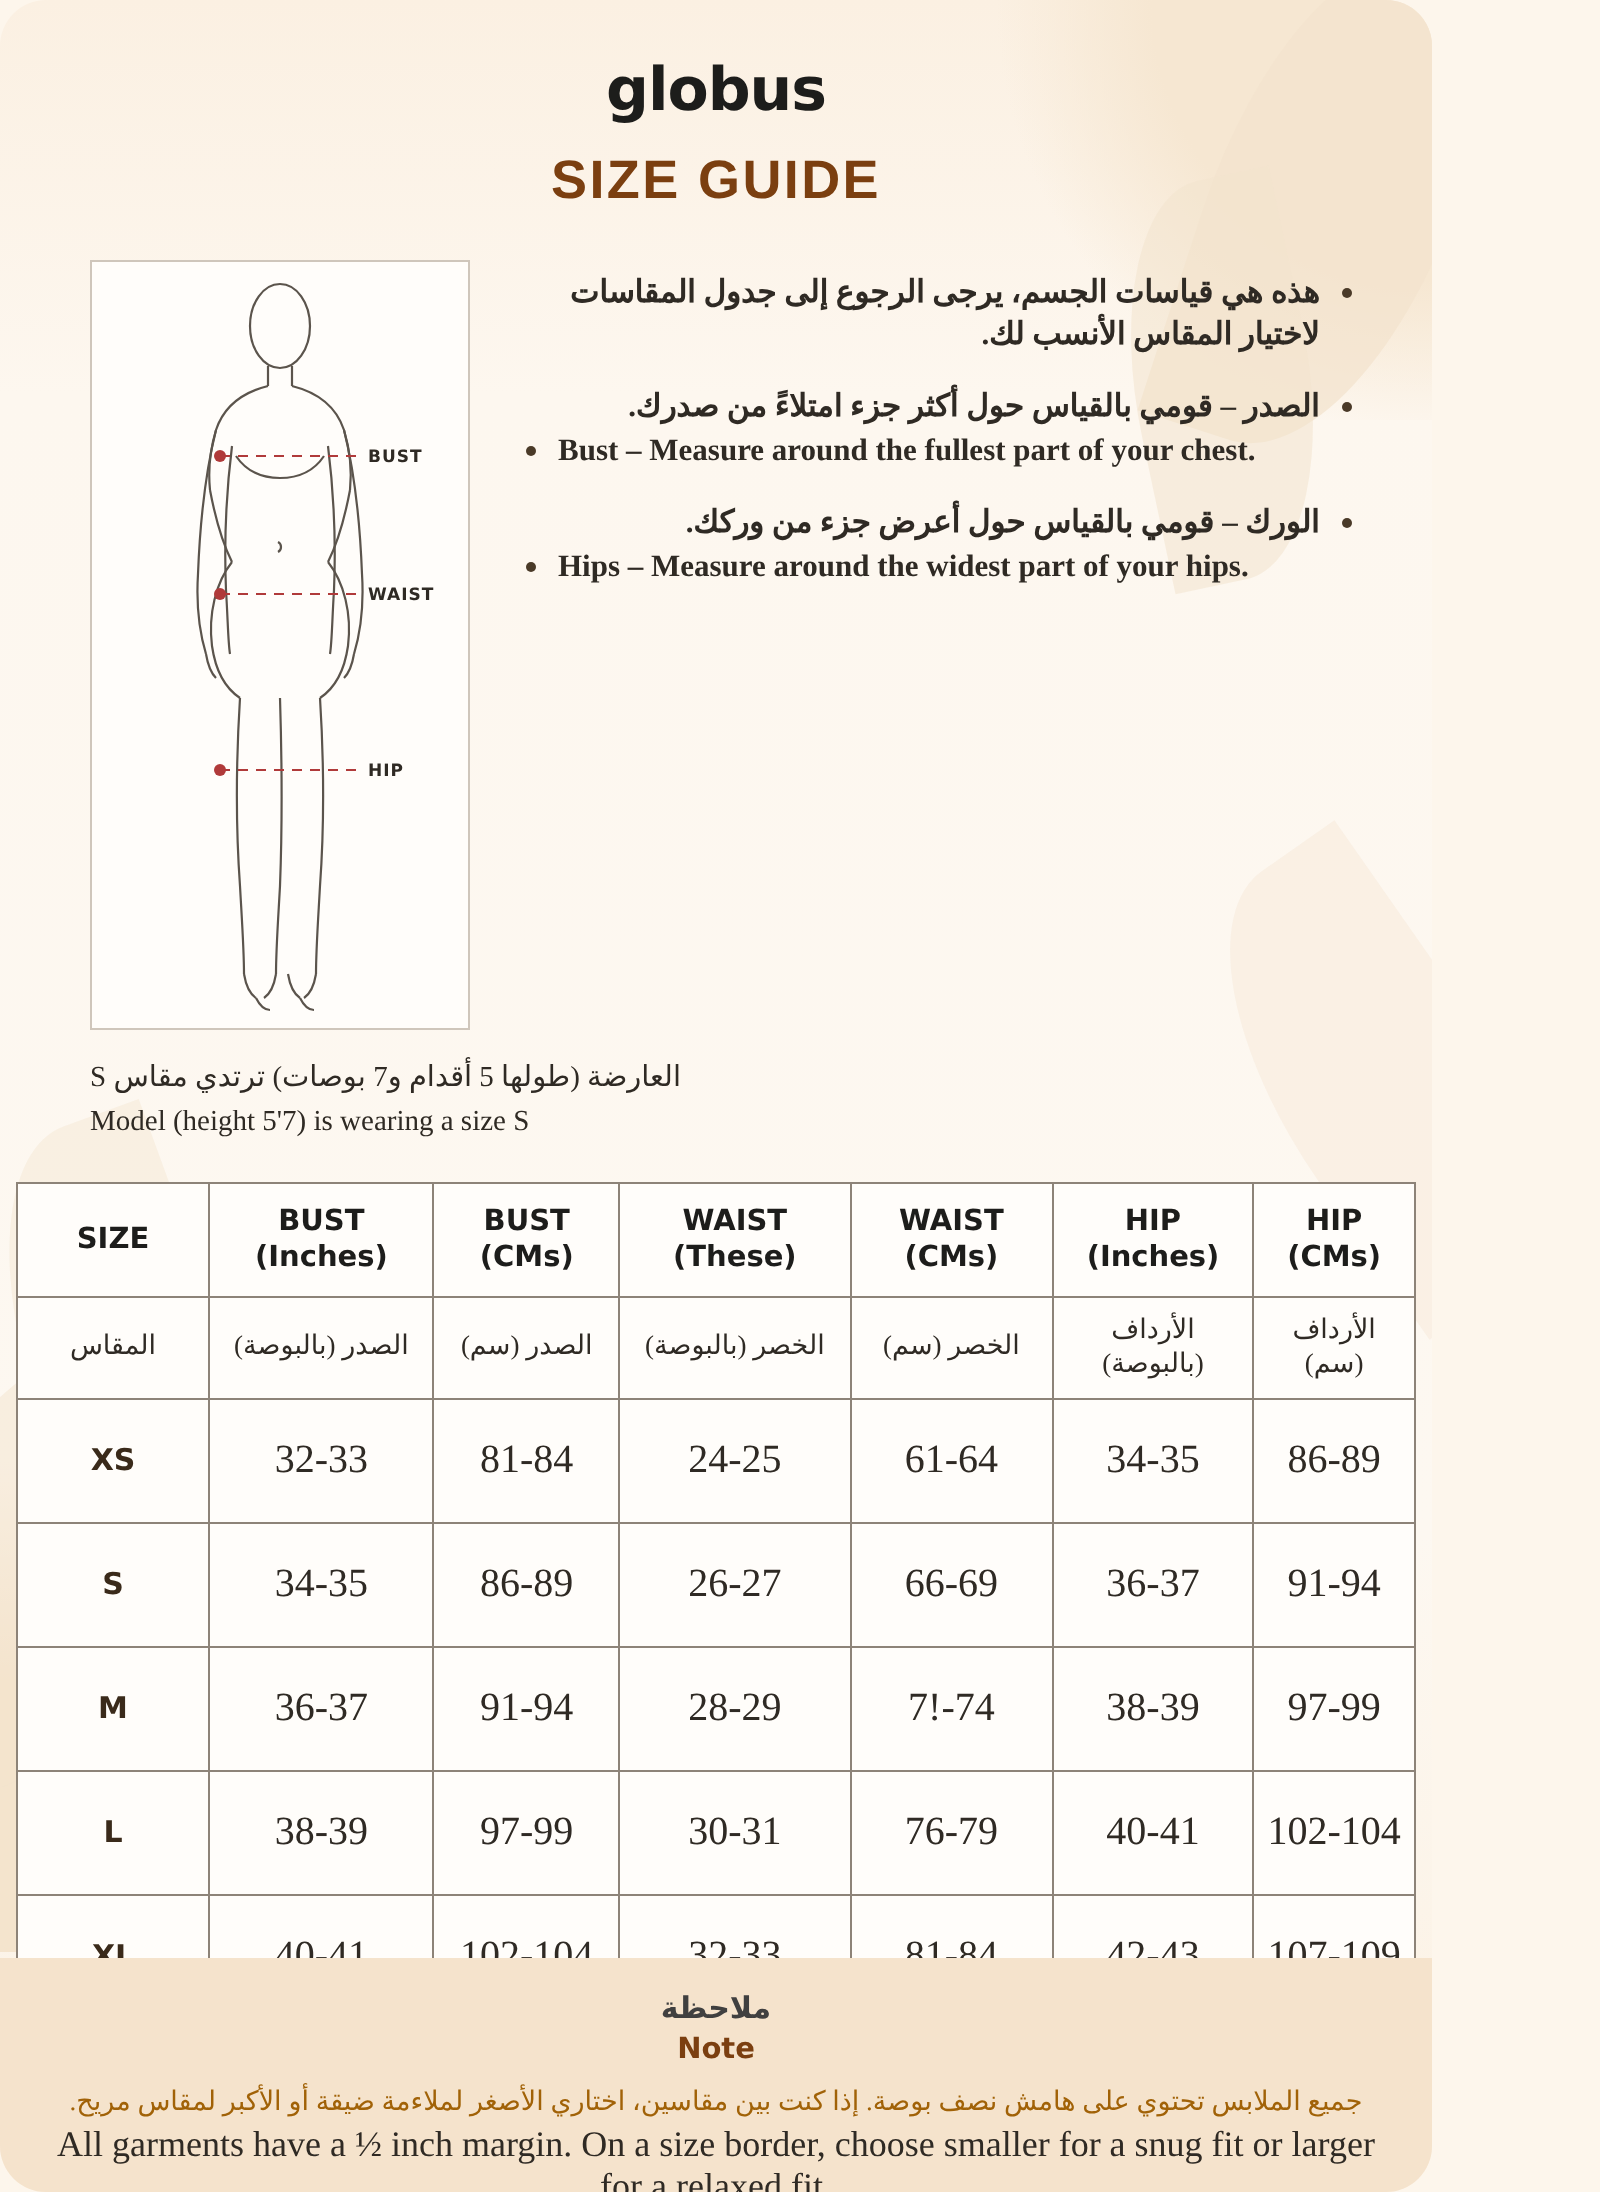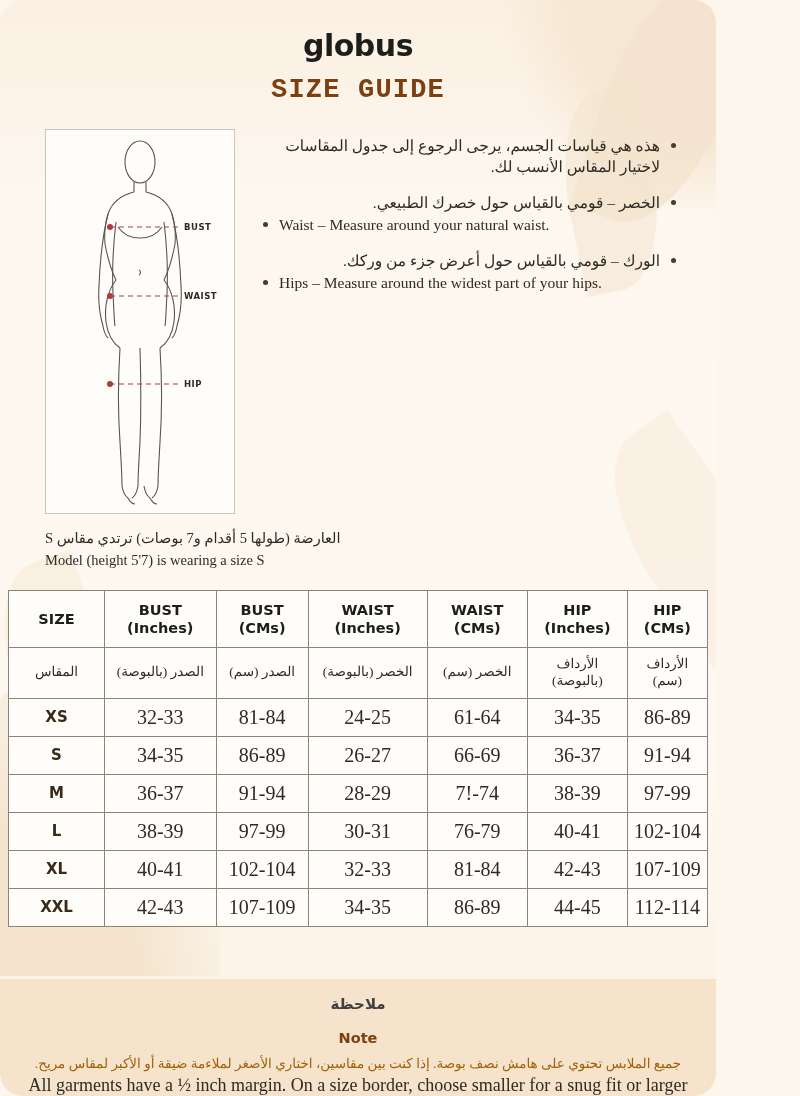--- a/index.html
+++ b/index.html
@@ -49,21 +49,21 @@
     text-align: center;
     font-family: "DejaVu Sans", sans-serif;
     font-weight: bold;
     font-size: 30px;
     letter-spacing: -0.5px;
     color: #1d1d1b;
     padding-top: 28px;
   }
   .title {
     text-align: center;
-    font-family: Liberation Mono, monospace;
+    font-family: Liberation Sans, sans-serif;
     font-weight: bold;
     font-size: 27px;
     letter-spacing: 1.2px;
     color: #7b3f10;
     margin-top: 12px;
   }
 
   .top-section {
     display: flex;
     padding: 24px 38px 0 45px;
@@ -82,20 +82,21 @@
     padding-top: 6px;
   }
   .bgroup { margin-bottom: 14px; }
   .bullet {
     position: relative;
     padding-left: 18px;
     font-size: 15.5px;
     line-height: 1.38;
     color: #2f2a24;
     margin-bottom: 1px;
+    font-weight: bold;
   }
   .bullet:before {
     content: "";
     position: absolute;
     left: 2px; top: 8px;
     width: 5px; height: 5px;
     border-radius: 50%;
     background: #4a3a28;
   }
   .bullet.ar {
@@ -118,21 +119,21 @@
   table.size-table {
     margin: 18px auto 0 auto;
     width: 700px;
     border-collapse: collapse;
     background: #fffdfa;
     font-family: "Liberation Serif", serif;
   }
   table.size-table th, table.size-table td {
     border: 1px solid #8d8378;
     text-align: center;
-    padding: 7px 4px;
+    padding: 19px 4px;
   }
   table.size-table th.head {
     font-family: "DejaVu Sans", sans-serif;
     font-size: 14.5px;
     font-weight: bold;
     color: #1d1d1b;
     line-height: 1.25;
     padding: 10px 3px;
   }
   table.size-table td.ar {
@@ -167,21 +168,21 @@
     font-size: 15px;
     font-weight: bold;
     color: #404040;
     direction: rtl;
   }
   .footer .note-en {
     font-family: "DejaVu Sans", sans-serif;
     font-size: 14.5px;
     font-weight: bold;
     color: #7b3f10;
-    margin-top: 17px;
+    margin-top: 4px;
   }
   .footer .line-ar {
     direction: rtl;
     font-size: 13.5px;
     color: #a16207;
     margin-top: 9px;
     padding: 0 28px;
   }
   .footer .line-en {
     font-size: 18px;
@@ -274,42 +275,42 @@
           <text class="fig-label" x="138" y="169">WAIST</text>
           <text class="fig-label" x="138" y="257">HIP</text>
         </svg>
       </div>
 
       <div class="bullets">
         <div class="bgroup">
           <div class="bullet ar">هذه هي قياسات الجسم، يرجى الرجوع إلى جدول المقاسات لاختيار المقاس الأنسب لك.</div>
         </div>
         <div class="bgroup">
-          <div class="bullet ar">الخصر – قومي بالقياس حول خصرك الطبيعي.</div>
-          <div class="bullet">Waist – Measure around your natural waist.</div>
+          <div class="bullet ar">الصدر – قومي بالقياس حول أكثر جزء امتلاءً من صدرك.</div>
+          <div class="bullet">Bust – Measure around the fullest part of your chest.</div>
         </div>
         <div class="bgroup">
           <div class="bullet ar">الورك – قومي بالقياس حول أعرض جزء من وركك.</div>
           <div class="bullet">Hips – Measure around the widest part of your hips.</div>
         </div>
       </div>
     </div>
 
     <div class="model-note">
       <div class="ar">العارضة (طولها 5 أقدام و7 بوصات) ترتدي مقاس S</div>
       <div>Model (height 5'7) is wearing a size S</div>
     </div>
 
     <table class="size-table">
       <tbody>
           <tr>
         <th class="head">SIZE</th>
         <th class="head">BUST (Inches)</th>
         <th class="head">BUST (CMs)</th>
-        <th class="head">WAIST (Inches)</th>
+        <th class="head">WAIST (These)</th>
         <th class="head">WAIST (CMs)</th>
         <th class="head">HIP (Inches)</th>
         <th class="head">HIP (CMs)</th>
       </tr>
       <tr>
         <td class="ar">المقاس</td>
         <td class="ar">الصدر (بالبوصة)</td>
         <td class="ar">الصدر (سم)</td>
         <td class="ar">الخصر (بالبوصة)</td>
         <td class="ar">الخصر (سم)</td>

